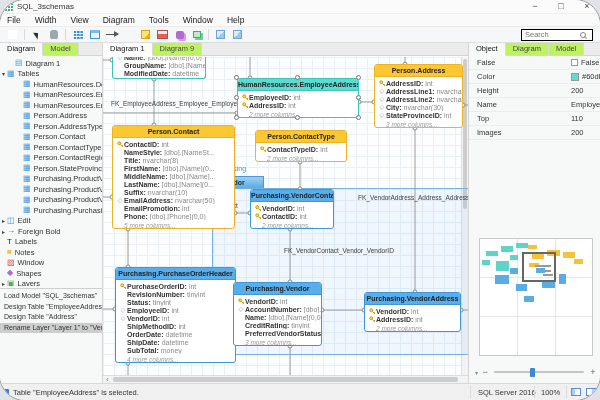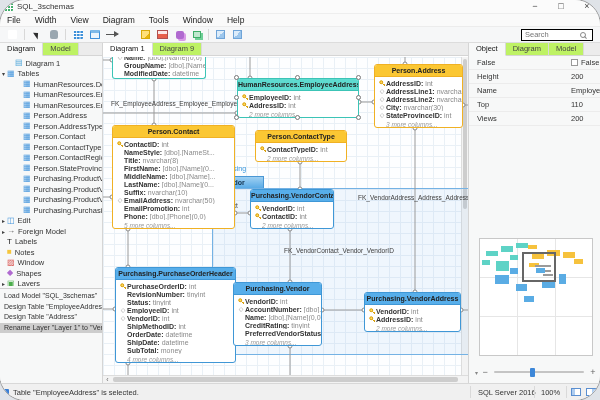--- a/index.html
+++ b/index.html
@@ -263,21 +263,21 @@
             <span>Purchasing.Purchasing...</span>
           </div>
           <div class="trow" style="padding-left: 0px;">
             <span class="texp">▸</span>
             <span class="ticon" style="color: rgb(63, 147, 220);">◫</span>
             <span>Edit</span>
           </div>
           <div class="trow" style="padding-left: 0px;">
             <span class="texp">▸</span>
             <span class="ticon" style="color: rgb(85, 85, 85);">→</span>
-            <span>Foreign Model</span>
+            <span>Foreign Bold</span>
           </div>
           <div class="trow" style="padding-left: 0px;">
             <span class="texp"></span>
             <span class="ticon" style="color: rgb(34, 34, 34);">T</span>
             <span>Labels</span>
           </div>
           <div class="trow" style="padding-left: 0px;">
             <span class="texp"></span>
             <span class="ticon" style="color: rgb(245, 198, 61);">■</span>
             <span>Notes</span>
@@ -710,39 +710,46 @@
       </div>
       <div class="props" id="props">
           <div class="prow">
             <span class="plabel">False</span>
             <span class="pvalue">
               <span class="pcheck"></span>
               <span>False</span>
             </span>
           </div>
           <div class="prow">
+            <span class="plabel">Color</span>
+            <span class="pvalue">
+              <span class="pswatch" style="background: rgb(96, 219, 209);"></span>
+              <span>#60dbd1</span>
+            </span>
+          </div>
+          <div class="prow">
             <span class="plabel">Height</span>
             <span class="pvalue">
               <span>200</span>
             </span>
           </div>
           <div class="prow">
             <span class="plabel">Name</span>
             <span class="pvalue">
               <span>EmployeeAddress</span>
             </span>
           </div>
           <div class="prow">
             <span class="plabel">Top</span>
             <span class="pvalue">
               <span>110</span>
             </span>
           </div>
           <div class="prow">
-            <span class="plabel">Views</span>
+            <span class="plabel">Images</span>
             <span class="pvalue">
               <span>200</span>
             </span>
           </div>
         </div>
       <div class="minimap" id="minimap">
           <div class="mblock" style="left: 6px; top: 12px; width: 12px; height: 5px; background: rgb(94, 211, 198);"></div>
           <div class="mblock" style="left: 21px; top: 7px; width: 12px; height: 6px; background: rgb(94, 211, 198);"></div>
           <div class="mblock" style="left: 36px; top: 4px; width: 12px; height: 5px; background: rgb(94, 211, 198);"></div>
           <div class="mblock" style="left: 2px; top: 21px; width: 8px; height: 5px; background: rgb(94, 211, 198);"></div>

